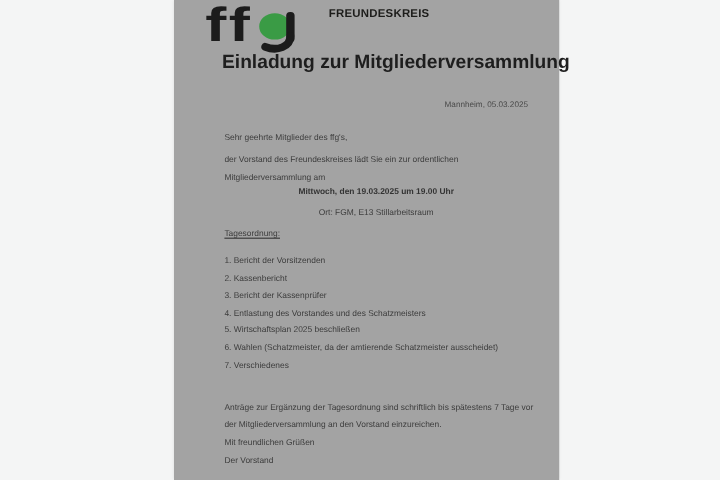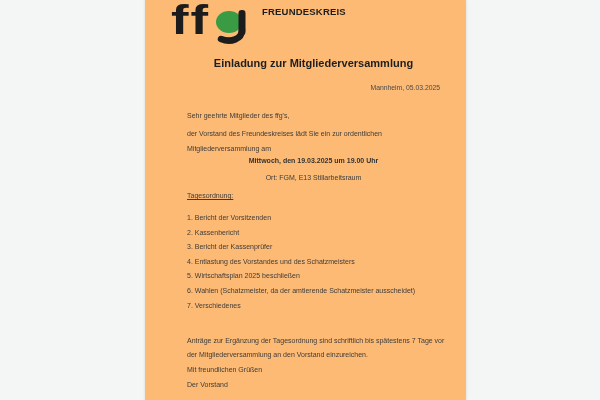--- a/index.html
+++ b/index.html
@@ -3,41 +3,41 @@
 <meta charset="utf-8">
 <style>
   html,body{margin:0;padding:0;}
   body{
     width:600px;height:400px;position:relative;overflow:hidden;
     background:#f4f5f5;
     font-family:"Liberation Sans",sans-serif;
   }
   .paper{
     position:absolute;left:145px;top:0;width:321px;height:400px;
-    background:#fdba74;
+    background:#a3a3a3;
     box-shadow:0 0 3px rgba(0,0,0,0.12);
   }
   .letterhead{
     position:absolute;top:2px;left:26px;
     display:flex;align-items:flex-start;
   }
   .logo{display:block;}
   .org{
-    margin-left:9px;padding-top:4px;
+    margin-left:21px;padding-top:4px;
     font-weight:bold;font-size:9.5px;line-height:12px;
     letter-spacing:0.2px;color:#1d1d1b;
   }
   .content{
     position:absolute;left:40px;right:24px;top:0;bottom:0;
     font-size:7px;color:#3c3c3c;
   }
   .content > div{position:absolute;white-space:nowrap;}
   .title{
-    top:57px;left:0;right:0;text-align:center;
-    font-size:11px;font-weight:bold;color:#1e1e1e;
+    top:44px;left:0;right:0;text-align:center;
+    font-size:16px;font-weight:bold;color:#1e1e1e;
   }
   .dateline{top:84px;right:2px;font-size:6.8px;color:#4a4a4a;}
   .salutation{top:112px;left:2px;}
   .intro{top:127px;left:2px;line-height:14.5px;}
   .meeting-when{top:157px;left:0;right:0;text-align:center;font-weight:bold;color:#333333;}
   .meeting-where{top:174px;left:0;right:0;text-align:center;}
   .agenda-heading{top:192px;left:2px;text-decoration:underline;}
   .agenda{top:211px;left:2px;line-height:14.6px;}
   .note{top:334px;left:2px;line-height:13.6px;}
   .closing{top:366px;left:2px;}

